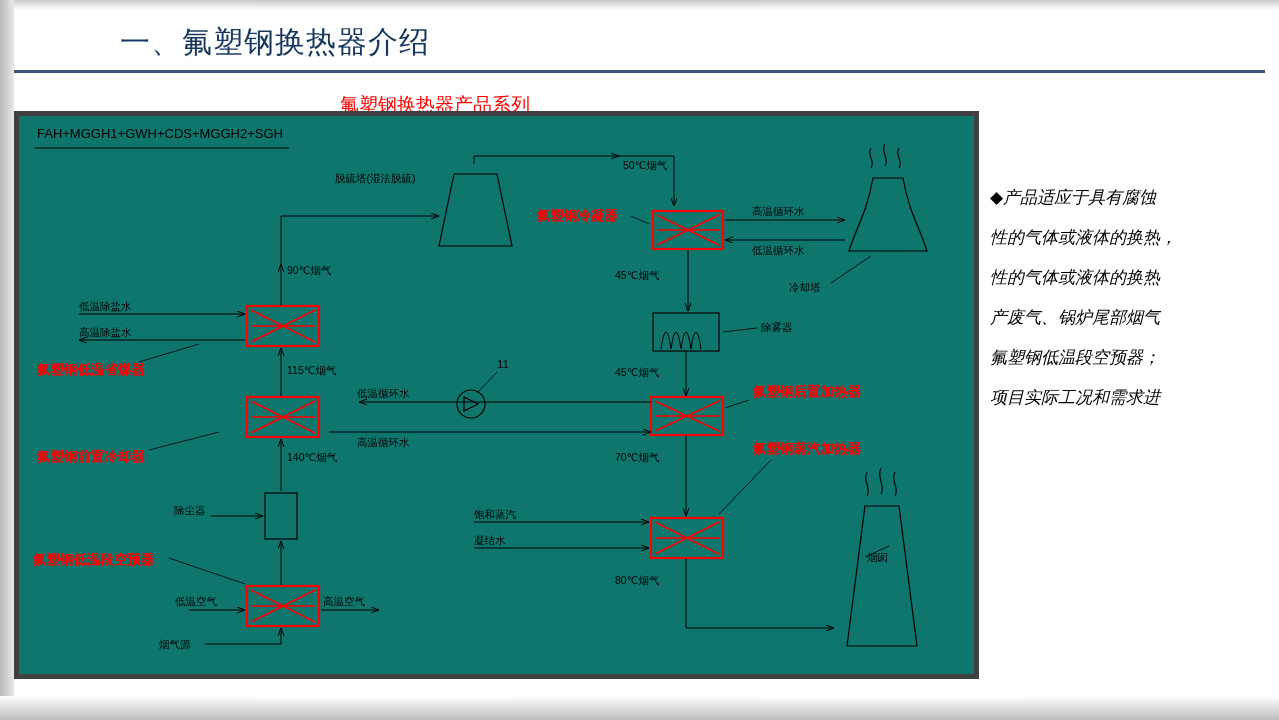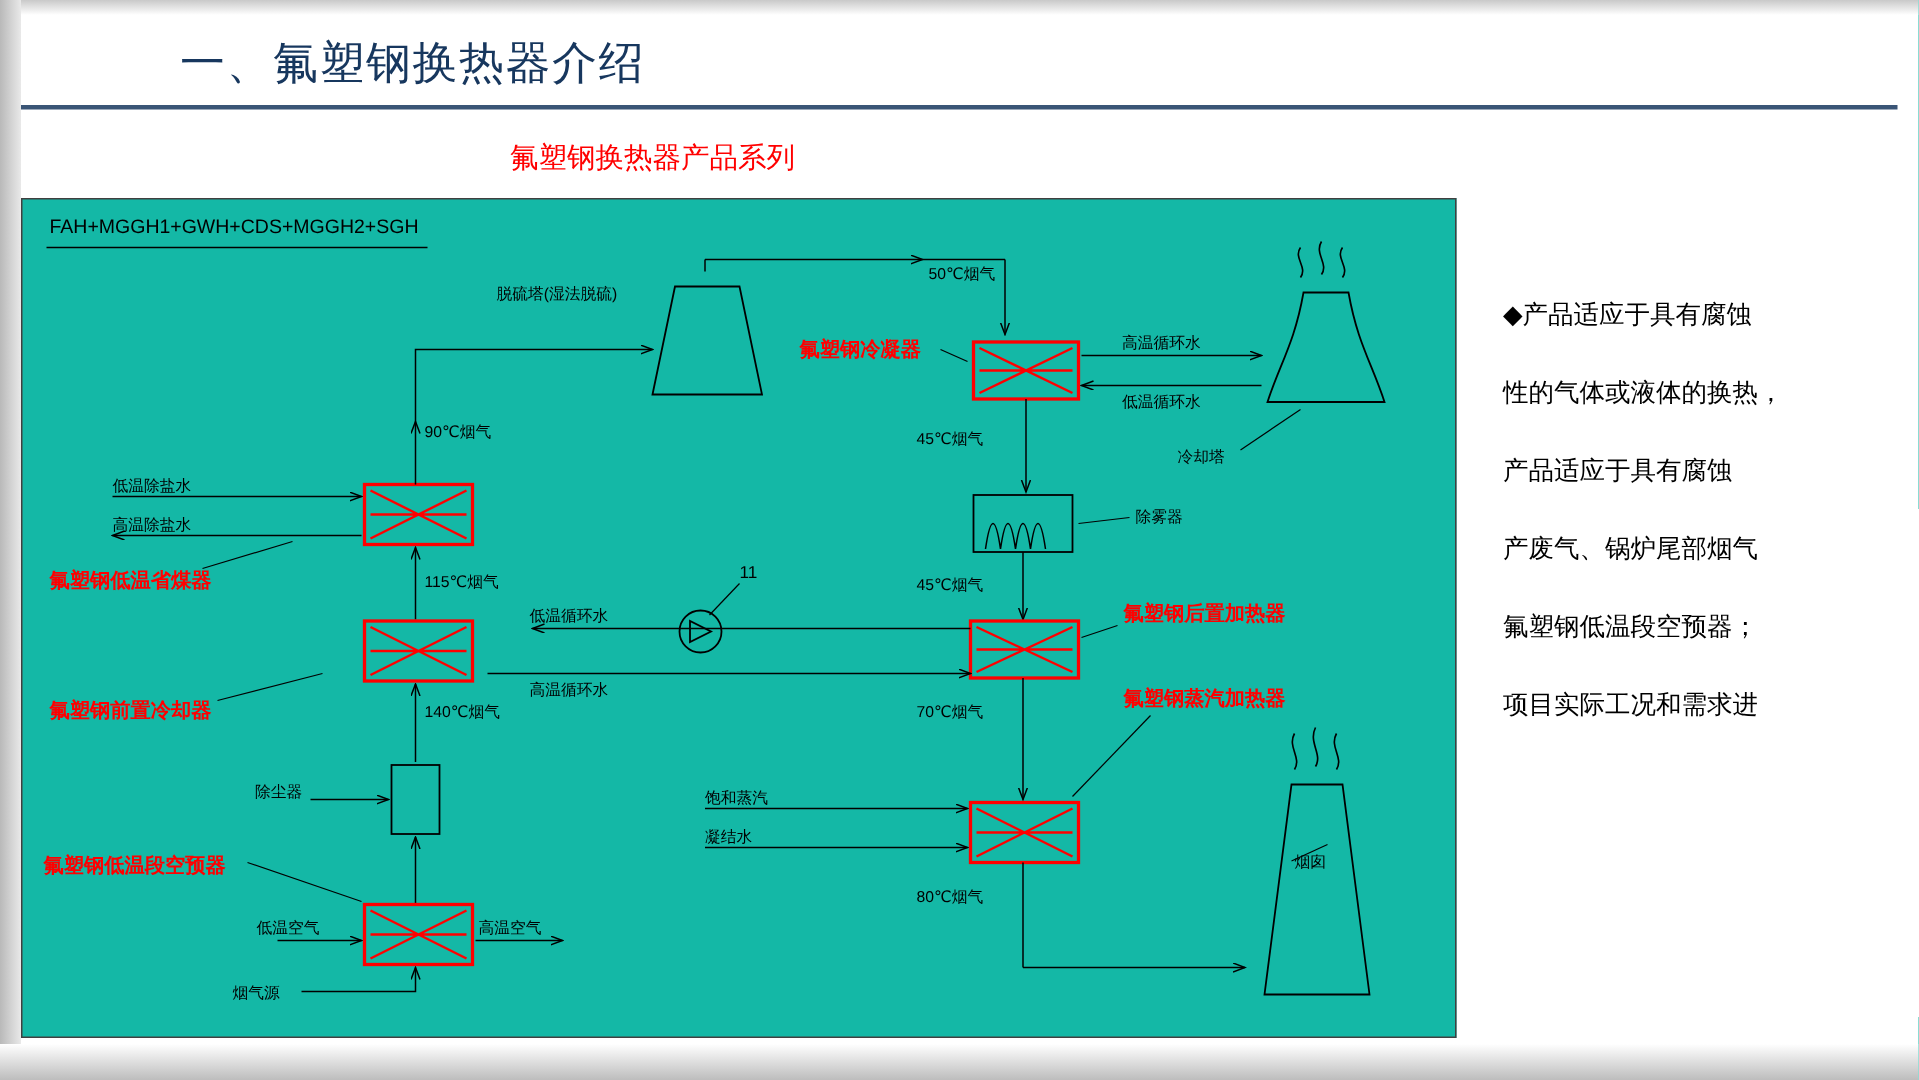--- a/index.html
+++ b/index.html
@@ -29,28 +29,28 @@
   }
   .title-rule{
     position:absolute;left:14px;top:70px;width:1251px;height:3px;
     background:#17375e;opacity:.85;
   }
   .subtitle{
     position:absolute;left:340px;top:92px;
     font-size:19px;font-weight:normal;color:#ff0000;white-space:nowrap;
   }
   .diagram-box{
-    position:absolute;left:14px;top:132px;width:955px;height:558px;
-    border:1px solid #404040;background:#14b8a6;
+    position:absolute;left:14px;top:111px;width:955px;height:558px;
+    border:5px solid #404040;background:#0f766e;
   }
   .notes{
     position:absolute;left:990px;top:178px;width:280px;
     font-size:17px;color:#000;line-height:40px;
   }
-  .notes p{margin:12px;}
+  .notes p{margin:0;font-style:italic;}
   svg{display:block;}
   .lbl{font-family:"Liberation Sans","DejaVu Sans",sans-serif;}
 </style>
 </head>
 <body>
 
 <div class="bg-top"></div>
 <div class="bg-left"></div>
 <div class="bg-bottom"></div>
 
@@ -210,17 +210,17 @@
     <text class="lbl" x="304" y="489" font-size="10.5" fill="#000">高温空气</text>
 
     <path d="M186,528 L262,528 L262,512" stroke="#000" fill="none" marker-end="url(#arr)"></path>
     <text class="lbl" x="140" y="532" font-size="10.5" fill="#000">烟气源</text>
   </svg>
 </div>
 
 <div class="notes">
   <p>◆产品适应于具有腐蚀</p>
   <p>性的气体或液体的换热，</p>
-  <p>产品适应于具有腐蚀</p>
+  <p>性的气体或液体的换热</p>
   <p>产废气、锅炉尾部烟气</p>
   <p>氟塑钢低温段空预器；</p>
   <p>项目实际工况和需求进</p>
 </div>
 
 </body></html>

